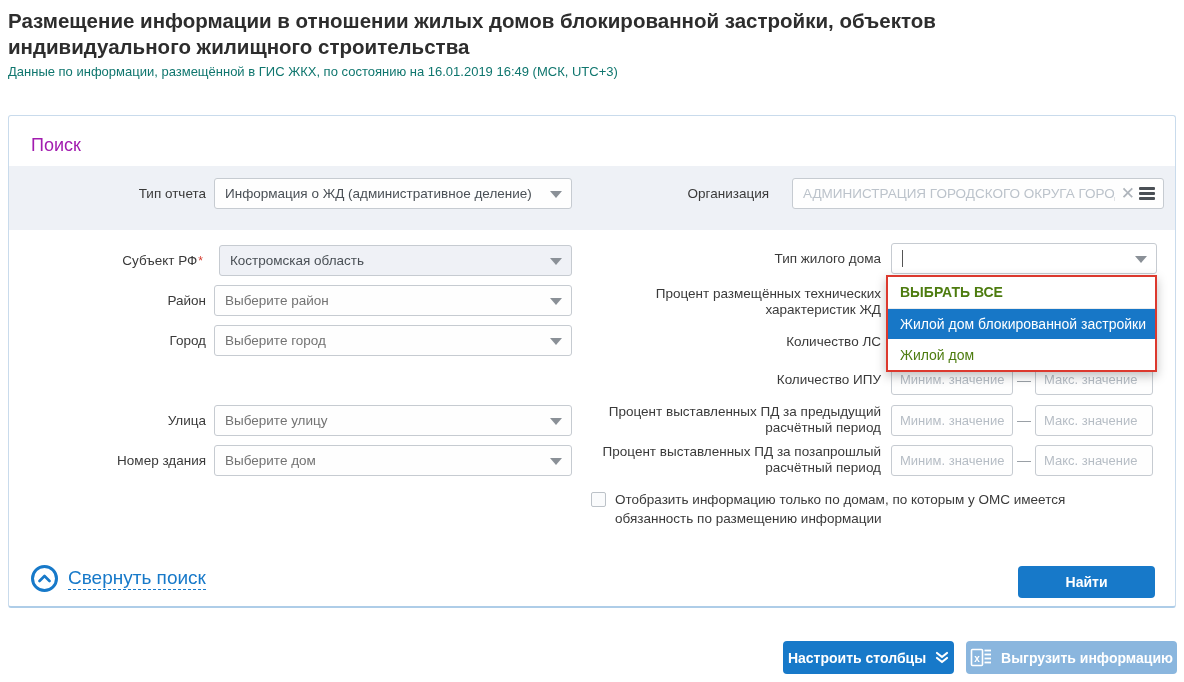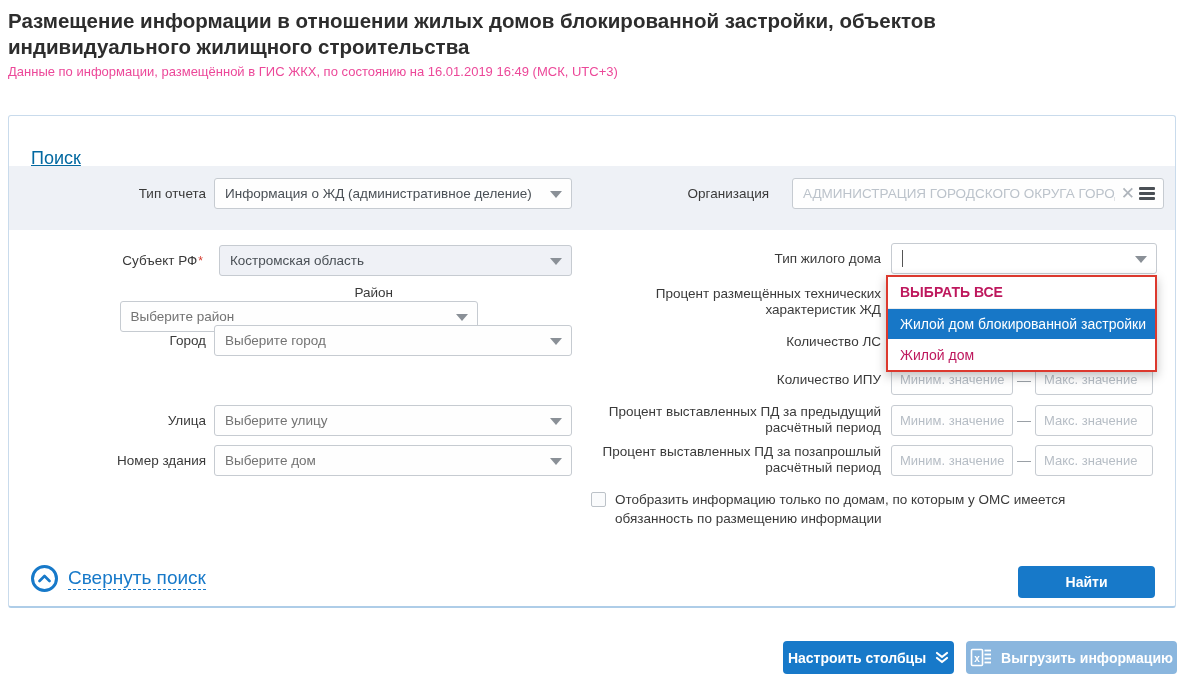--- a/index.html
+++ b/index.html
@@ -1,22 +1,22 @@
 <!DOCTYPE html>
 <html><head>
 <meta charset="utf-8">
 <style>
   * { box-sizing: border-box; margin: 0; padding: 0; }
   html,body { width:1184px; height:682px; background:#fff; font-family:"Liberation Sans", sans-serif; position:relative; overflow:hidden; }
 
   .page-title { position:absolute; left:8px; top:8px; max-width:1070px; font-size:20.5px; font-weight:bold; color:#2d2d2d; line-height:26px; }
-  .page-subtitle { position:absolute; left:8px; top:64px; font-size:13px; color:#ec4899; }
+  .page-subtitle { position:absolute; left:8px; top:64px; font-size:13px; color:#0f766e; }
 
   .panel { position:absolute; left:8px; top:115px; width:1168px; height:493px; background:#fff; border:1px solid #c9dbec; border-bottom:2px solid #aecde8; border-radius:3px; }
-  .panel-header { position:absolute; left:22px; top:32px; font-size:18px; color:#0369a1;text-decoration:underline; }
+  .panel-header { position:absolute; left:22px; top:19px; font-size:18px; color:#a21caf; }
   .band { position:absolute; left:0; top:50px; width:100%; height:64px; background:#eef1f6; }
 
   .f-row { position:absolute; display:flex; align-items:center; }
   .lbl { font-size:13.5px; color:#3a3a3a; text-align:right; line-height:16px; }
   .req { color:#d43b2f; font-size:12px; vertical-align:top; margin-left:1px; }
 
   .select { position:relative; height:31px; border:1px solid #c6cbd1; border-radius:3px; background:#fefefe; display:flex; align-items:center; padding:0 28px 0 10px; font-size:13.5px; color:#4a5056; }
   .select.filled { background:#eff1f6; }
   .select .ph { color:#737373; }
   .arr { position:absolute; right:9px; top:12px; width:0; height:0; border-left:6px solid transparent; border-right:6px solid transparent; border-top:7px solid #8a9097; }
@@ -25,21 +25,21 @@
   .txt { height:31px; border:1px solid #c6cbd1; border-radius:3px; background:#fefefe; padding:0 8px; font-size:13px; color:#14532d; font-family:"Liberation Sans",sans-serif; }
   .txt::placeholder { color:#b6bdc5; }
   .dash { color:#9aa0a6; font-size:14px; margin:0 4px; }
 
   .org-value { color:#bcc3cb; font-size:13.5px; white-space:nowrap; overflow:hidden; flex:1; }
   .x-icon { color:#aeb4bb; font-size:17px; margin:0 4px 0 6px; line-height:1; }
   .menu-icon { display:flex; flex-direction:column; gap:2px; }
   .menu-icon i { display:block; width:16px; height:3px; background:#4a4f55; border-radius:1px; }
 
   .dd-wrap { position:absolute; left:877px; top:159px; width:271px; height:97px; border:2px solid #dc392e; background:#fff; box-shadow:0 4px 10px rgba(0,0,0,.25); z-index:5; display:flex; flex-direction:column; }
-  .dd-opt { flex:1; display:flex; align-items:center; padding-left:12px; font-size:14px; color:#be185d; background:#fff; }
+  .dd-opt { flex:1; display:flex; align-items:center; padding-left:12px; font-size:14px; color:#4d7c0f; background:#fff; }
   .dd-all { font-weight:bold; border-bottom:1px solid #ececec; }
   .dd-hl { background:#1777c7; color:#fff; }
 
   .chk-row { position:absolute; left:582px; top:374px; display:flex; width:546px; }
   .chk { width:15px; height:15px; border:1px solid #bcc2c8; border-radius:2px; background:#fafbfc; margin:2px 9px 0 0; flex:none; }
   .chk-lbl { font-size:13.5px; color:#3a3a3a; line-height:19px; width:520px; }
 
   .collapse { position:absolute; left:22px; top:449px; display:flex; align-items:center; }
   .circle-up { width:27px; height:27px; border-radius:50%; border:3px solid #1779c9; display:flex; align-items:center; justify-content:center; margin-right:10px; }
   .circle-up svg { display:block; }
@@ -82,21 +82,21 @@
     </div>
   </div>
 
   <div class="f-row" style="left:0;top:129px;width:563px;">
     <div class="lbl" style="width:197px;margin-right:16px;"><span>Субъект РФ</span><span class="req">*</span></div>
     <div class="select filled" style="width:358px;">
       <span>Костромская область</span>
       <i class="arr"></i>
     </div>
   </div>
-  <div class="f-row" style="left:8px;top:169px;width:563px;flex-direction:column;">
+  <div class="f-row" style="left:0;top:169px;width:563px;">
     <div class="lbl" style="width:197px;margin-right:8px;">Район</div>
     <div class="select" style="width:358px;">
       <span class="ph">Выберите район</span>
       <i class="arr"></i>
     </div>
   </div>
   <div class="f-row" style="left:0;top:209px;width:563px;">
     <div class="lbl" style="width:197px;margin-right:8px;">Город</div>
     <div class="select" style="width:358px;">
       <span class="ph">Выберите город</span>

